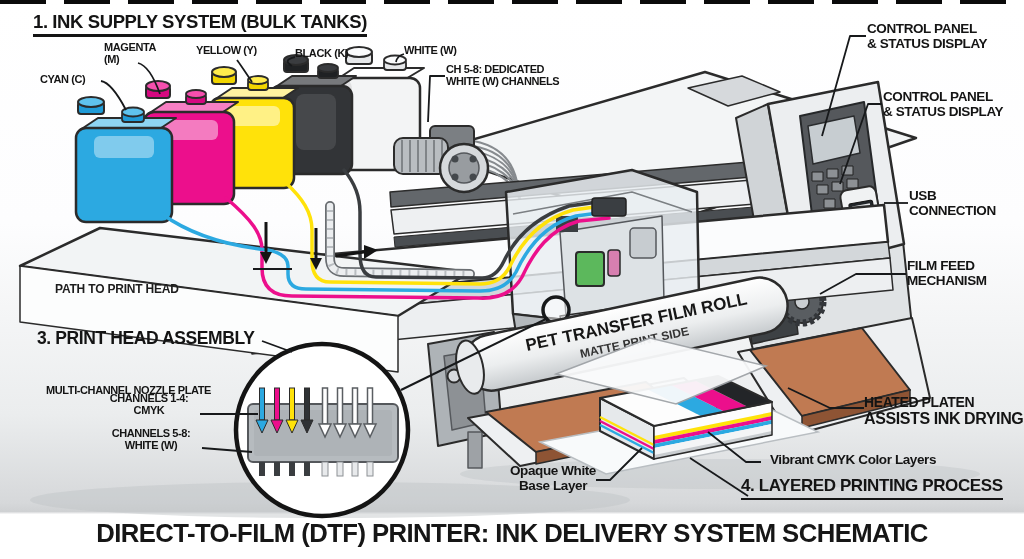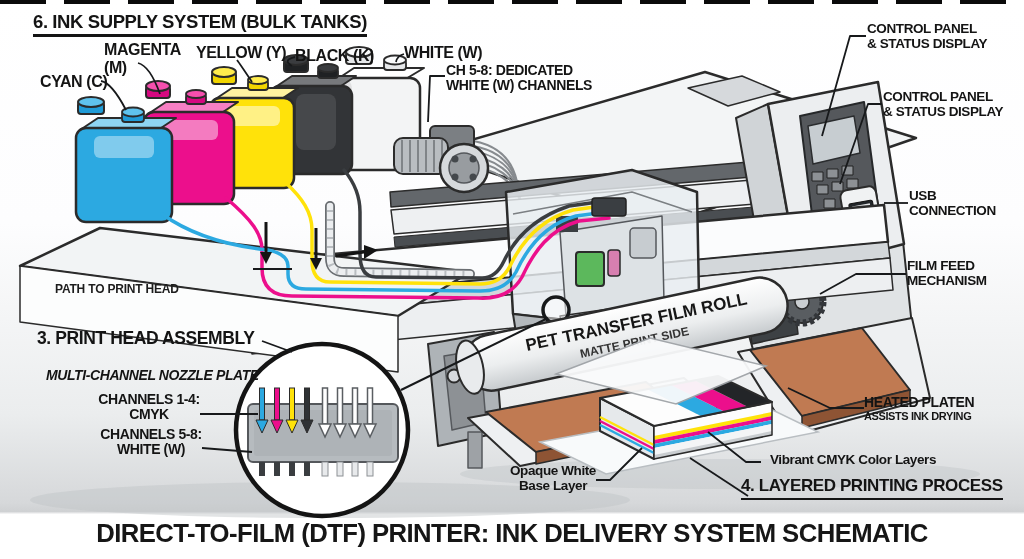--- a/index.html
+++ b/index.html
@@ -9,26 +9,26 @@
     font-family:"Liberation Sans", sans-serif;
   }
   .topdash{position:absolute;left:0;top:0;width:100%;height:4px;
     background:repeating-linear-gradient(90deg,#0a0a0a 0 46px,transparent 46px 64px);}
   svg.art{position:absolute;left:0;top:0;z-index:1;}
   .lbl{position:absolute;z-index:5;font-weight:bold;color:#141414;line-height:1.1;letter-spacing:-0.4px;white-space:nowrap;}
   .lbl span{display:block;}
   .h{font-size:17.5px;}
   .h1{font-size:18.5px;border-bottom:3px solid #141414;padding-bottom:2px;}
   .h4{font-size:17px;border-bottom:2.5px solid #141414;padding-bottom:2px;margin-left:7px;}
-  .tank{font-size:16px;}
+  .tank{font-size:11px;}
   .callout{font-size:13.5px;}
-  .small{font-size:14px;}
+  .small{font-size:11px;}
   .desc{font-size:12px;letter-spacing:-0.2px;color:#1d1d1d;}
   .ctr{text-align:center;}
-  .sub{font-size:11px;}
+  .sub{font-size:16px;}
   .footer-title{position:absolute;left:0;top:518px;width:1024px;text-align:center;z-index:6;
     font-size:26.5px;font-weight:bold;color:#161616;letter-spacing:-0.6px;transform:scaleX(.97);}
 </style>
 </head>
 <body>
 
 <div class="scene">
   <div class="topdash"></div>
 
   <svg class="art" width="1024" height="559" viewBox="0 0 1024 559">
@@ -326,21 +326,21 @@
       <path d="M761,462 L746,462 L708,432"></path>
       <path d="M690,458 L748,496"></path>
       <path d="M253,269 L292,269"></path>
       <path d="M262,341 L292,352"></path>
       <path d="M200,414 L258,414"></path>
       <path d="M202,448 L252,452"></path>
     </g>
   </svg>
 
   <div class="lbl h1" style="left:33px;top:12px;">
-    <span>6. INK SUPPLY SYSTEM (BULK TANKS)</span>
+    <span>1. INK SUPPLY SYSTEM (BULK TANKS)</span>
   </div>
 
   <div class="lbl tank" style="left:40px;top:73px;">
     <span>CYAN (C)</span>
   </div>
   <div class="lbl tank" style="left:104px;top:41px;">
     <span>MAGENTA</span>
     <span>(M)</span>
   </div>
   <div class="lbl tank" style="left:196px;top:44px;">
@@ -374,21 +374,21 @@
     <span>MECHANISM</span>
   </div>
 
   <div class="lbl desc" style="left:55px;top:283px;">
     <span>PATH TO PRINT HEAD</span>
   </div>
 
   <div class="lbl h" style="left:37px;top:329px;">
     <span>3. PRINT HEAD ASSEMBLY</span>
   </div>
-  <div class="lbl small" style="left:46px;top:368px;font-style:italic;">
+  <div class="lbl small" style="left:46px;top:384px;">
     <span>MULTI-CHANNEL NOZZLE PLATE</span>
   </div>
   <div class="lbl small ctr" style="left:96px;top:392px;width:106px;">
     <span>CHANNELS 1-4:</span>
     <span>CMYK</span>
   </div>
   <div class="lbl small ctr" style="left:98px;top:427px;width:106px;">
     <span>CHANNELS 5-8:</span>
     <span>WHITE (W)</span>
   </div>

